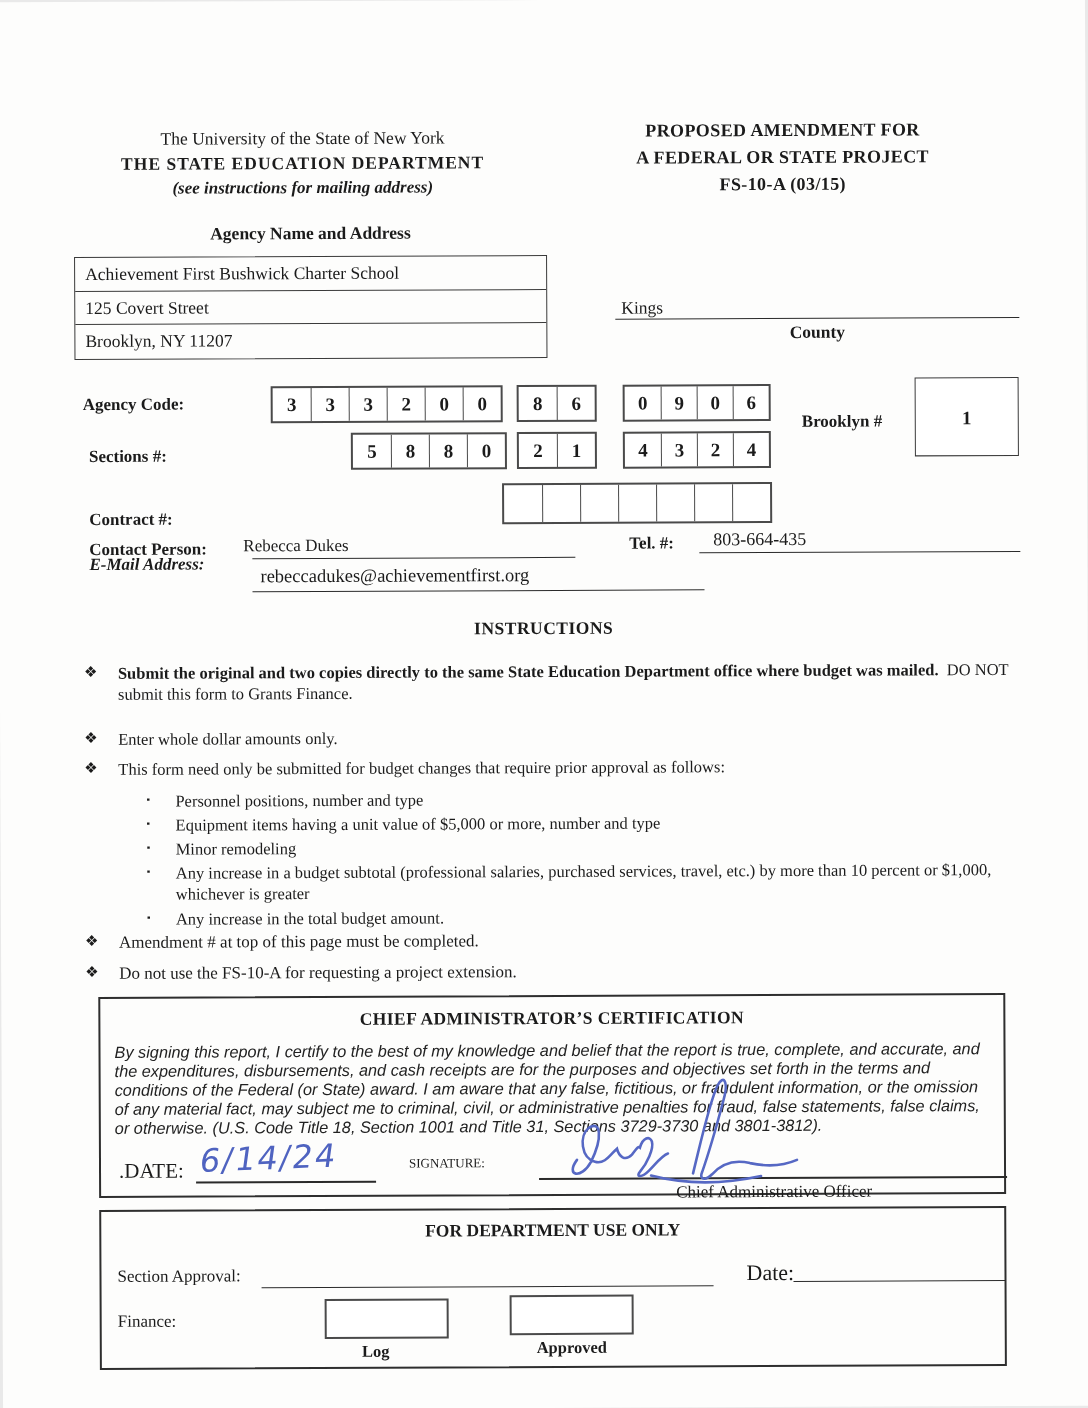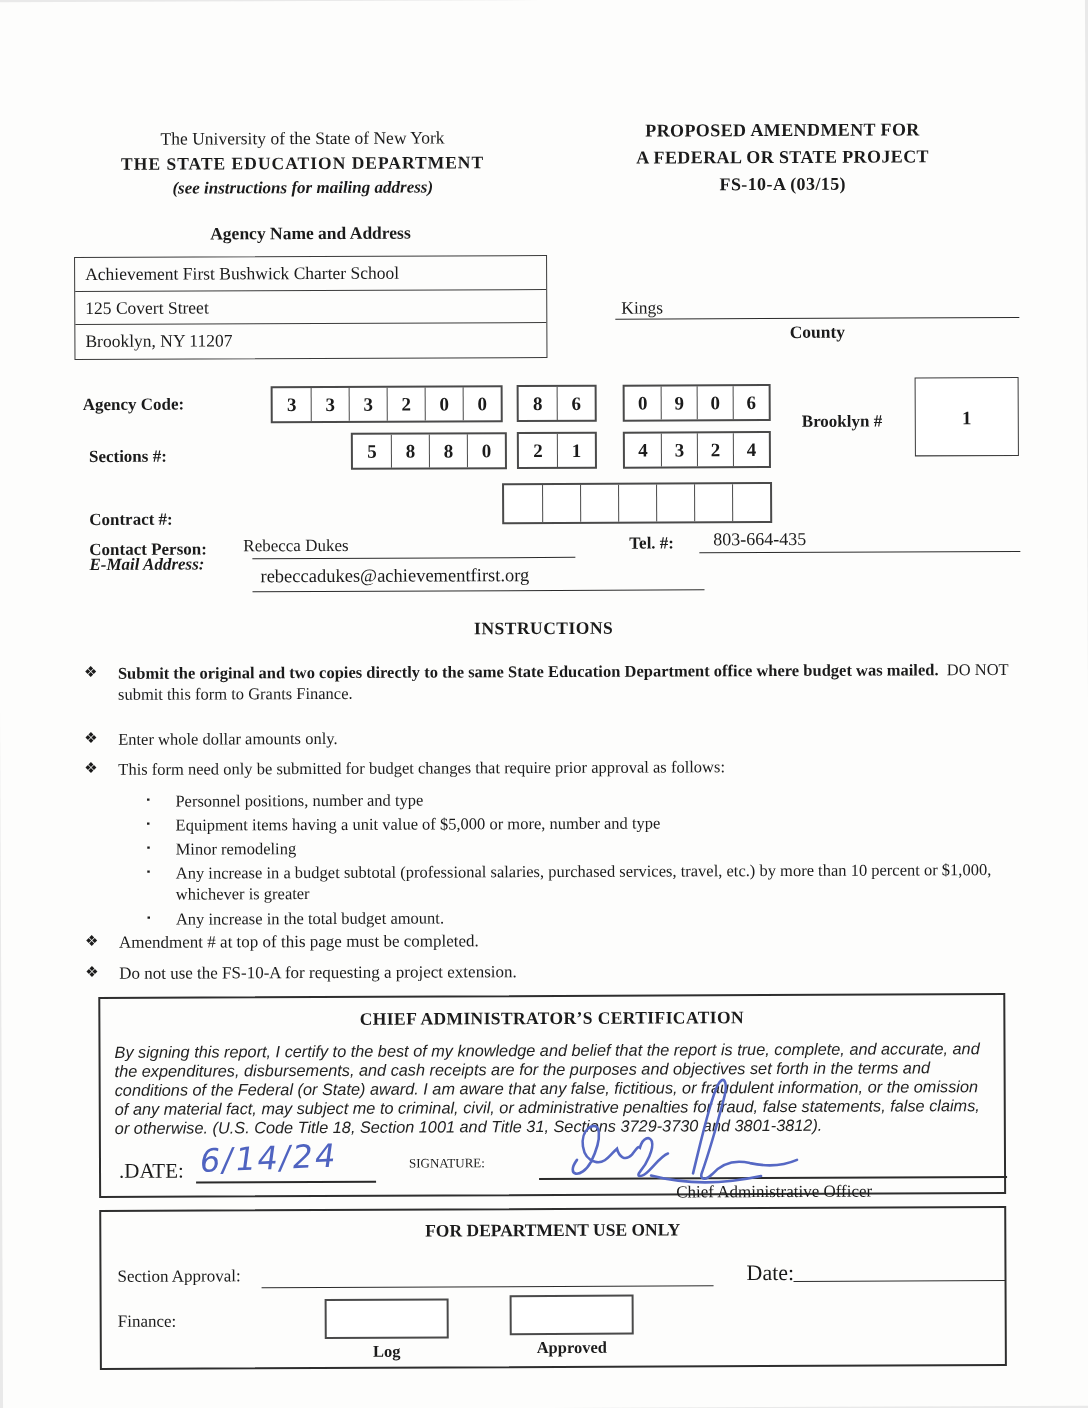--- a/index.html
+++ b/index.html
@@ -238,18 +238,18 @@
   </svg>
 
   <div class="abs dept-box">
     <div class="dept-title">FOR DEPARTMENT USE ONLY</div>
     <div class="dept-pa-label">Section Approval:</div>
     <div class="dept-pa-line"></div>
     <div class="dept-date-label">Date:</div>
     <div class="dept-date-line"></div>
     <div class="dept-fin-label">Finance:</div>
     <div class="fin-box" style="left:223px; top:88px;"></div>
-    <div class="fin-lbl" style="left:223px; top:131px;">Log</div>
+    <div class="fin-lbl" style="left:212px; top:131px;">Log</div>
     <div class="fin-box" style="left:408px; top:85px;"></div>
     <div class="fin-lbl" style="left:408px; top:128px;">Approved</div>
   </div>
 
 </div>
 
 </body></html>

